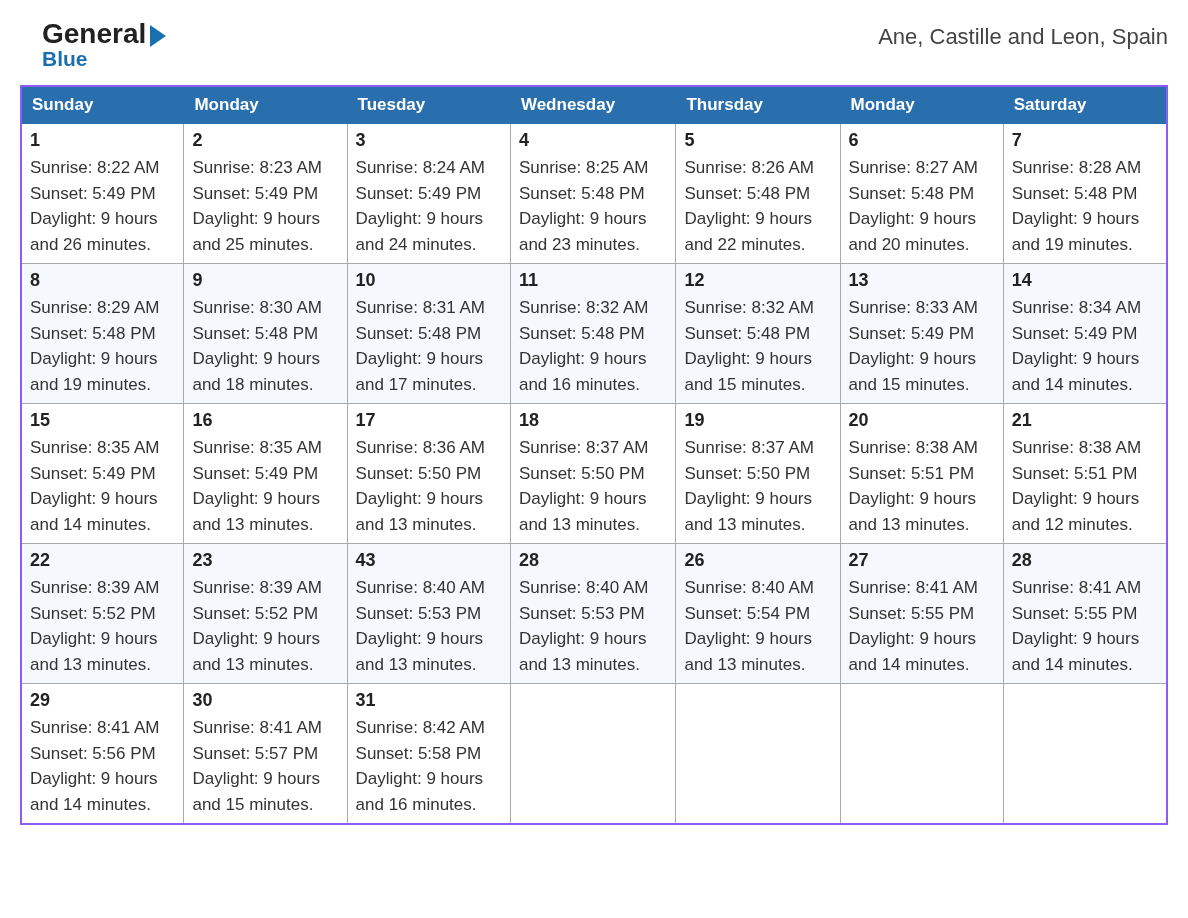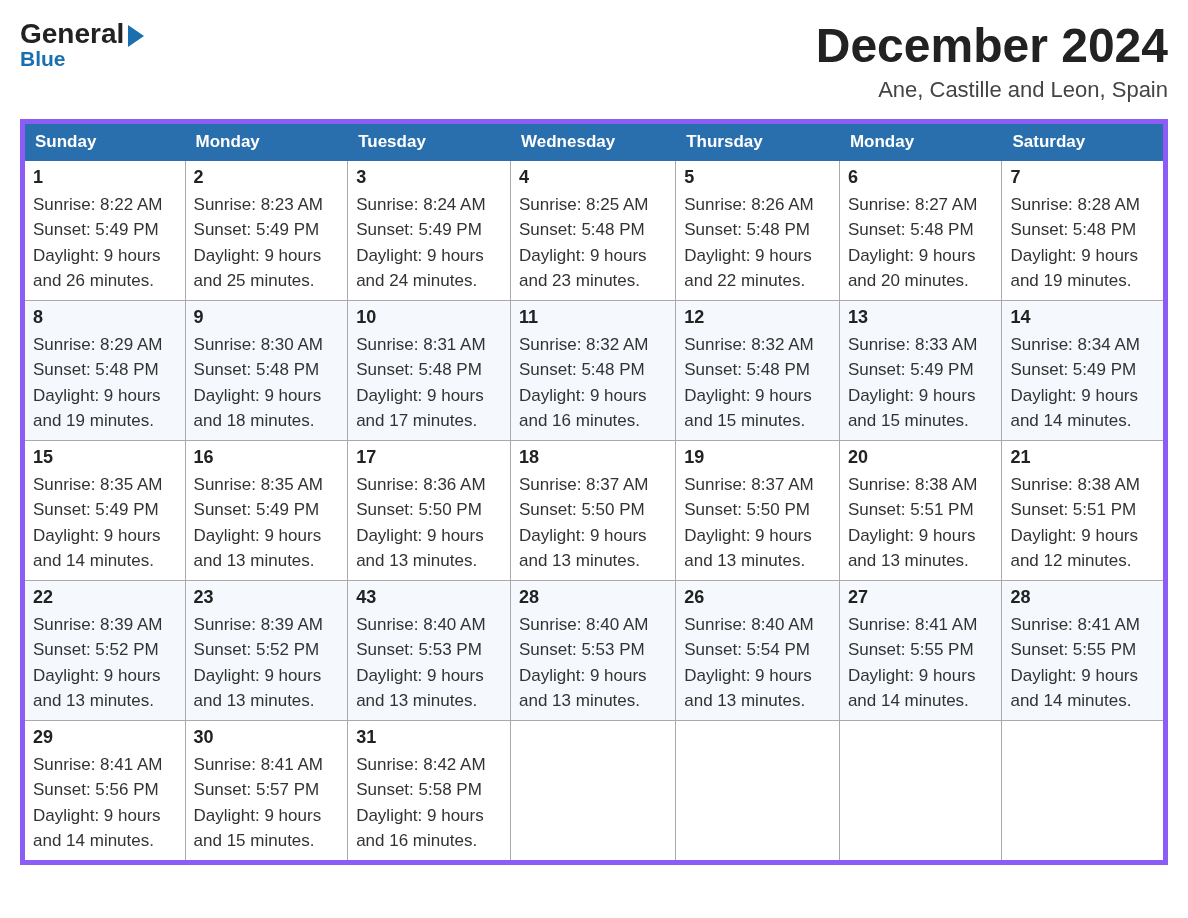--- a/index.html
+++ b/index.html
@@ -13,20 +13,21 @@
     .header {
       display: flex;
       justify-content: space-between;
       align-items: flex-start;
       margin-bottom: 16px;
     }
     .logo {
       display: flex;
       flex-direction: column;
       align-items: flex-start;
+      margin-left: 22px;
     }
     .logo-general {
       font-size: 28px;
       font-weight: bold;
       color: #222;
       line-height: 1;
     }
     .logo-blue {
       font-size: 21px;
       font-weight: bold;
@@ -45,21 +46,21 @@
       line-height: 1.1;
     }
     .location {
       font-size: 22px;
       color: #444;
       margin-top: 4px;
     }
     .calendar {
       width: 100%;
       border-collapse: collapse;
-      border: 5px solid #8b5cf6;
+      border: 2px solid #8b5cf6;
     }
     .calendar thead tr th {
       background-color: #2a6fad;
       color: #fff;
       font-size: 17px;
       font-weight: bold;
       padding: 8px 10px;
       text-align: left;
       border: 1px solid #2a6fad;
     }
@@ -96,21 +97,20 @@
 
 <div class="header">
   <div class="logo">
     <div style="display:flex;align-items:center;">
       <span class="logo-general">General</span>
       <span style="display:inline-block;width:0;height:0;border-left:16px solid #1a6faf;border-top:11px solid transparent;border-bottom:11px solid transparent;margin-left:4px;margin-top:4px;"></span>
     </div>
     <div class="logo-blue">Blue</div>
   </div>
   <div class="title-block">
-    <div class="month-title">December 2024</div>
     <div class="location">Ane, Castille and Leon, Spain</div>
   </div>
 </div>
 
 <table class="calendar">
   <thead>
     <tr>
       <th>Sunday</th>
       <th>Monday</th>
       <th>Tuesday</th>

